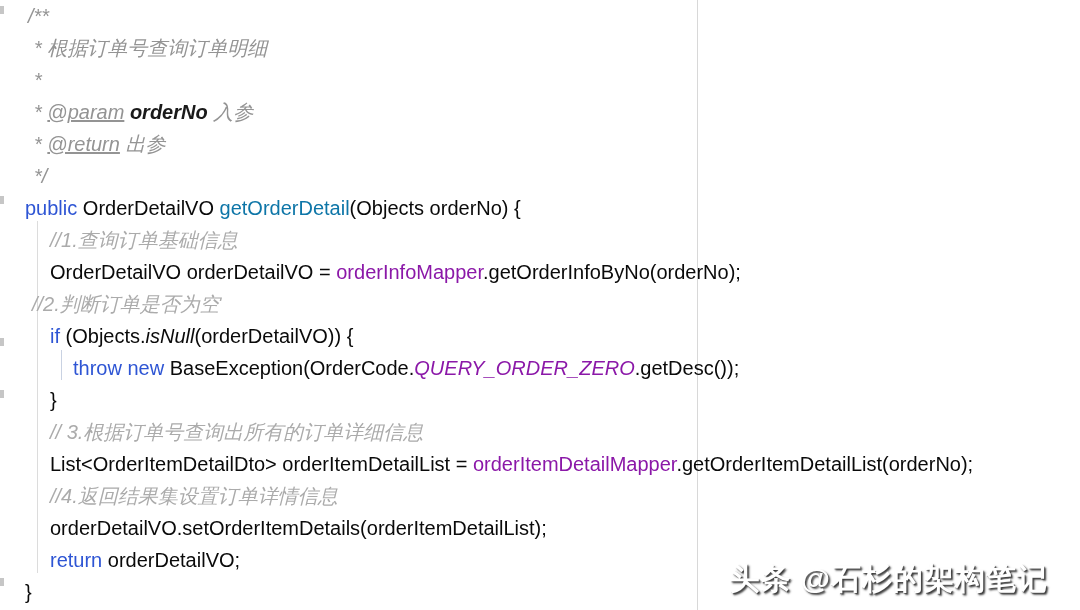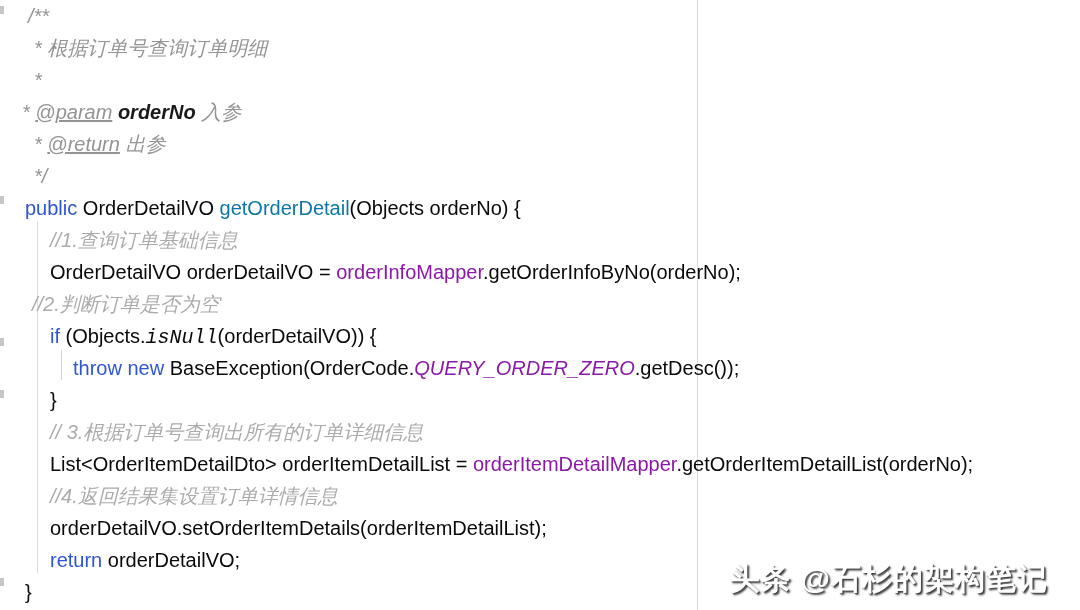--- a/index.html
+++ b/index.html
@@ -31,21 +31,21 @@
     height:32px;line-height:32px;
     font-size:20px;
     white-space:pre;
     color:var(--plain,#0a0a0a);
   }
   .tok-plain{color:var(--plain,#0a0a0a);}
   .tok-kw{color:var(--keyword,#2e55d4);text-align:right;}
   .tok-method{color:var(--method_decl,#0e76a8);}
   .tok-field{color:var(--field,#8b18a8);}
   .tok-fielditalic{color:var(--field,#8b18a8);font-style:italic;}
-  .tok-italic{color:var(--plain,#0a0a0a);font-style:italic;font-family:Liberation Mono, monospace;}
+  .tok-italic{color:var(--plain,#0a0a0a);font-style:italic;}
   .tok-doc{color:var(--javadoc,#949494);font-style:italic;}
   .tok-doctag{color:var(--javadoc,#949494);font-style:italic;text-decoration:underline;}
   .tok-docparam{color:#1a1a1a;font-style:italic;font-weight:bold;}
   .tok-comment{color:var(--line_comment,#ababab);font-style:italic;}
   
   .watermark{
     position:absolute;right:32px;bottom:10px;
     font-size:30px;font-weight:bold;
     color:#ffffff;
     text-shadow:2px 2px 2px rgba(40,40,40,0.85), 1px 1px 0 rgba(60,60,60,0.5);
@@ -63,21 +63,21 @@
       <div class="gutter-mark" style="top: 6px;"></div>
       <div class="gutter-mark" style="top: 196px;"></div>
       <div class="gutter-mark" style="top: 338px;"></div>
       <div class="gutter-mark" style="top: 390px;"></div>
       <div class="gutter-mark" style="top: 578px;"></div>
     </div>
   <div id="code-lines">
       <div class="code-line" style="padding-left: 28px;"><span class="tok-doc">/**</span></div>
       <div class="code-line" style="padding-left: 34px;"><span class="tok-doc">* 根据订单号查询订单明细</span></div>
       <div class="code-line" style="padding-left: 34px;"><span class="tok-doc">*</span></div>
-      <div class="code-line" style="padding-left: 22px;"><span class="tok-doc">* </span><span class="tok-doctag">@param</span><span class="tok-doc"> </span><span class="tok-docparam">orderNo</span><span class="tok-doc"> 入参</span></div>
+      <div class="code-line" style="padding-left: 34px;"><span class="tok-doc">* </span><span class="tok-doctag">@param</span><span class="tok-doc"> </span><span class="tok-docparam">orderNo</span><span class="tok-doc"> 入参</span></div>
       <div class="code-line" style="padding-left: 34px;"><span class="tok-doc">* </span><span class="tok-doctag">@return</span><span class="tok-doc"> 出参</span></div>
       <div class="code-line" style="padding-left: 34px;"><span class="tok-doc">*/</span></div>
       <div class="code-line" style="padding-left: 25px;"><span class="tok-kw">public</span><span class="tok-plain"> OrderDetailVO </span><span class="tok-method">getOrderDetail</span><span class="tok-plain">(Objects orderNo) {</span></div>
       <div class="code-line" style="padding-left: 50px;"><span class="tok-comment">//1.查询订单基础信息</span></div>
       <div class="code-line" style="padding-left: 50px;"><span class="tok-plain">OrderDetailVO orderDetailVO = </span><span class="tok-field">orderInfoMapper</span><span class="tok-plain">.getOrderInfoByNo(orderNo);</span></div>
       <div class="code-line" style="padding-left: 32px;"><span class="tok-comment">//2.判断订单是否为空</span></div>
       <div class="code-line" style="padding-left: 50px;"><span class="tok-kw">if</span><span class="tok-plain"> (Objects.</span><span class="tok-italic">isNull</span><span class="tok-plain">(orderDetailVO)) {</span></div>
       <div class="code-line" style="padding-left: 73px;"><span class="tok-kw">throw</span><span class="tok-plain"> </span><span class="tok-kw">new</span><span class="tok-plain"> BaseException(OrderCode.</span><span class="tok-fielditalic">QUERY_ORDER_ZERO</span><span class="tok-plain">.getDesc());</span></div>
       <div class="code-line" style="padding-left: 50px;"><span class="tok-plain">}</span></div>
       <div class="code-line" style="padding-left: 50px;"><span class="tok-comment">// 3.根据订单号查询出所有的订单详细信息</span></div>

